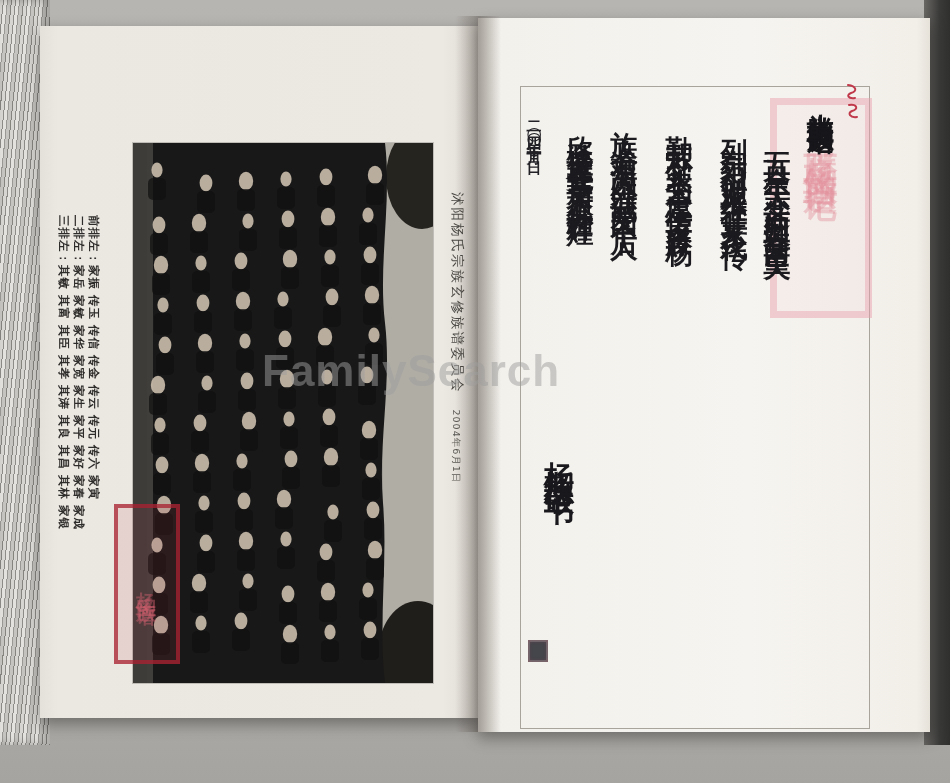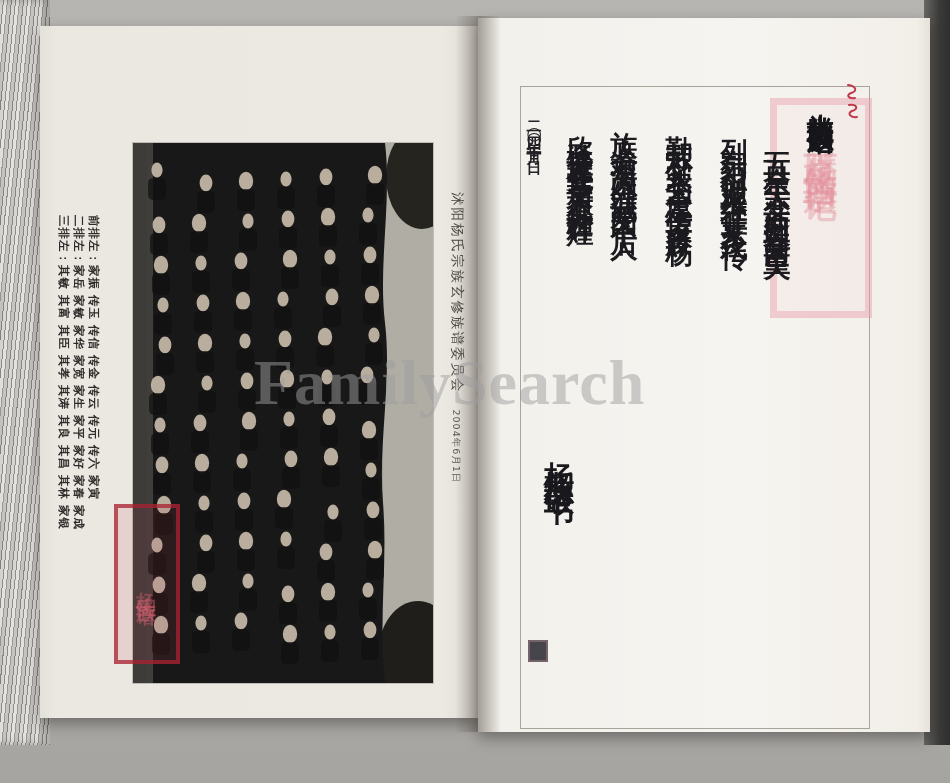--- a/index.html
+++ b/index.html
@@ -66,23 +66,23 @@
       background:#45454c;box-shadow:inset 0 0 0 2px rgba(200,200,205,.25), inset 0 0 4px rgba(180,60,70,.5);}
   
   .big-seal{position:absolute;left:292px;top:80px;width:88px;height:206px;z-index:2;
       border:7px solid rgba(233,160,172,.45);background:rgba(240,190,198,.10);
       display:flex;align-items:center;justify-content:center;}
   .big-seal-text{writing-mode:vertical-rl;text-orientation:upright;
       font-size:34px;line-height:40px;letter-spacing:6px;height:180px;
       color:rgba(226,143,156,.42);font-weight:700;}
   .corner-mark{position:absolute;left:366px;top:64px;z-index:3;}
   
-  .watermark{position:absolute;left:254px;top:346px;z-index:6;pointer-events:none;
-      font-size:64px;font-weight:bold;color:rgba(158,158,158,.50);letter-spacing:1px;
-      font-family:Liberation Serif, serif;}
+  .watermark{position:absolute;left:262px;top:346px;z-index:6;pointer-events:none;
+      font-size:44px;font-weight:bold;color:rgba(158,158,158,.50);letter-spacing:1px;
+      font-family:Liberation Sans, sans-serif;}
 </style>
 </head>
 <body>
 
 <div class="scene">
 
   <div class="edge-stack"></div>
   <div class="backdrop-band"></div>
 
   <div class="left-page">

